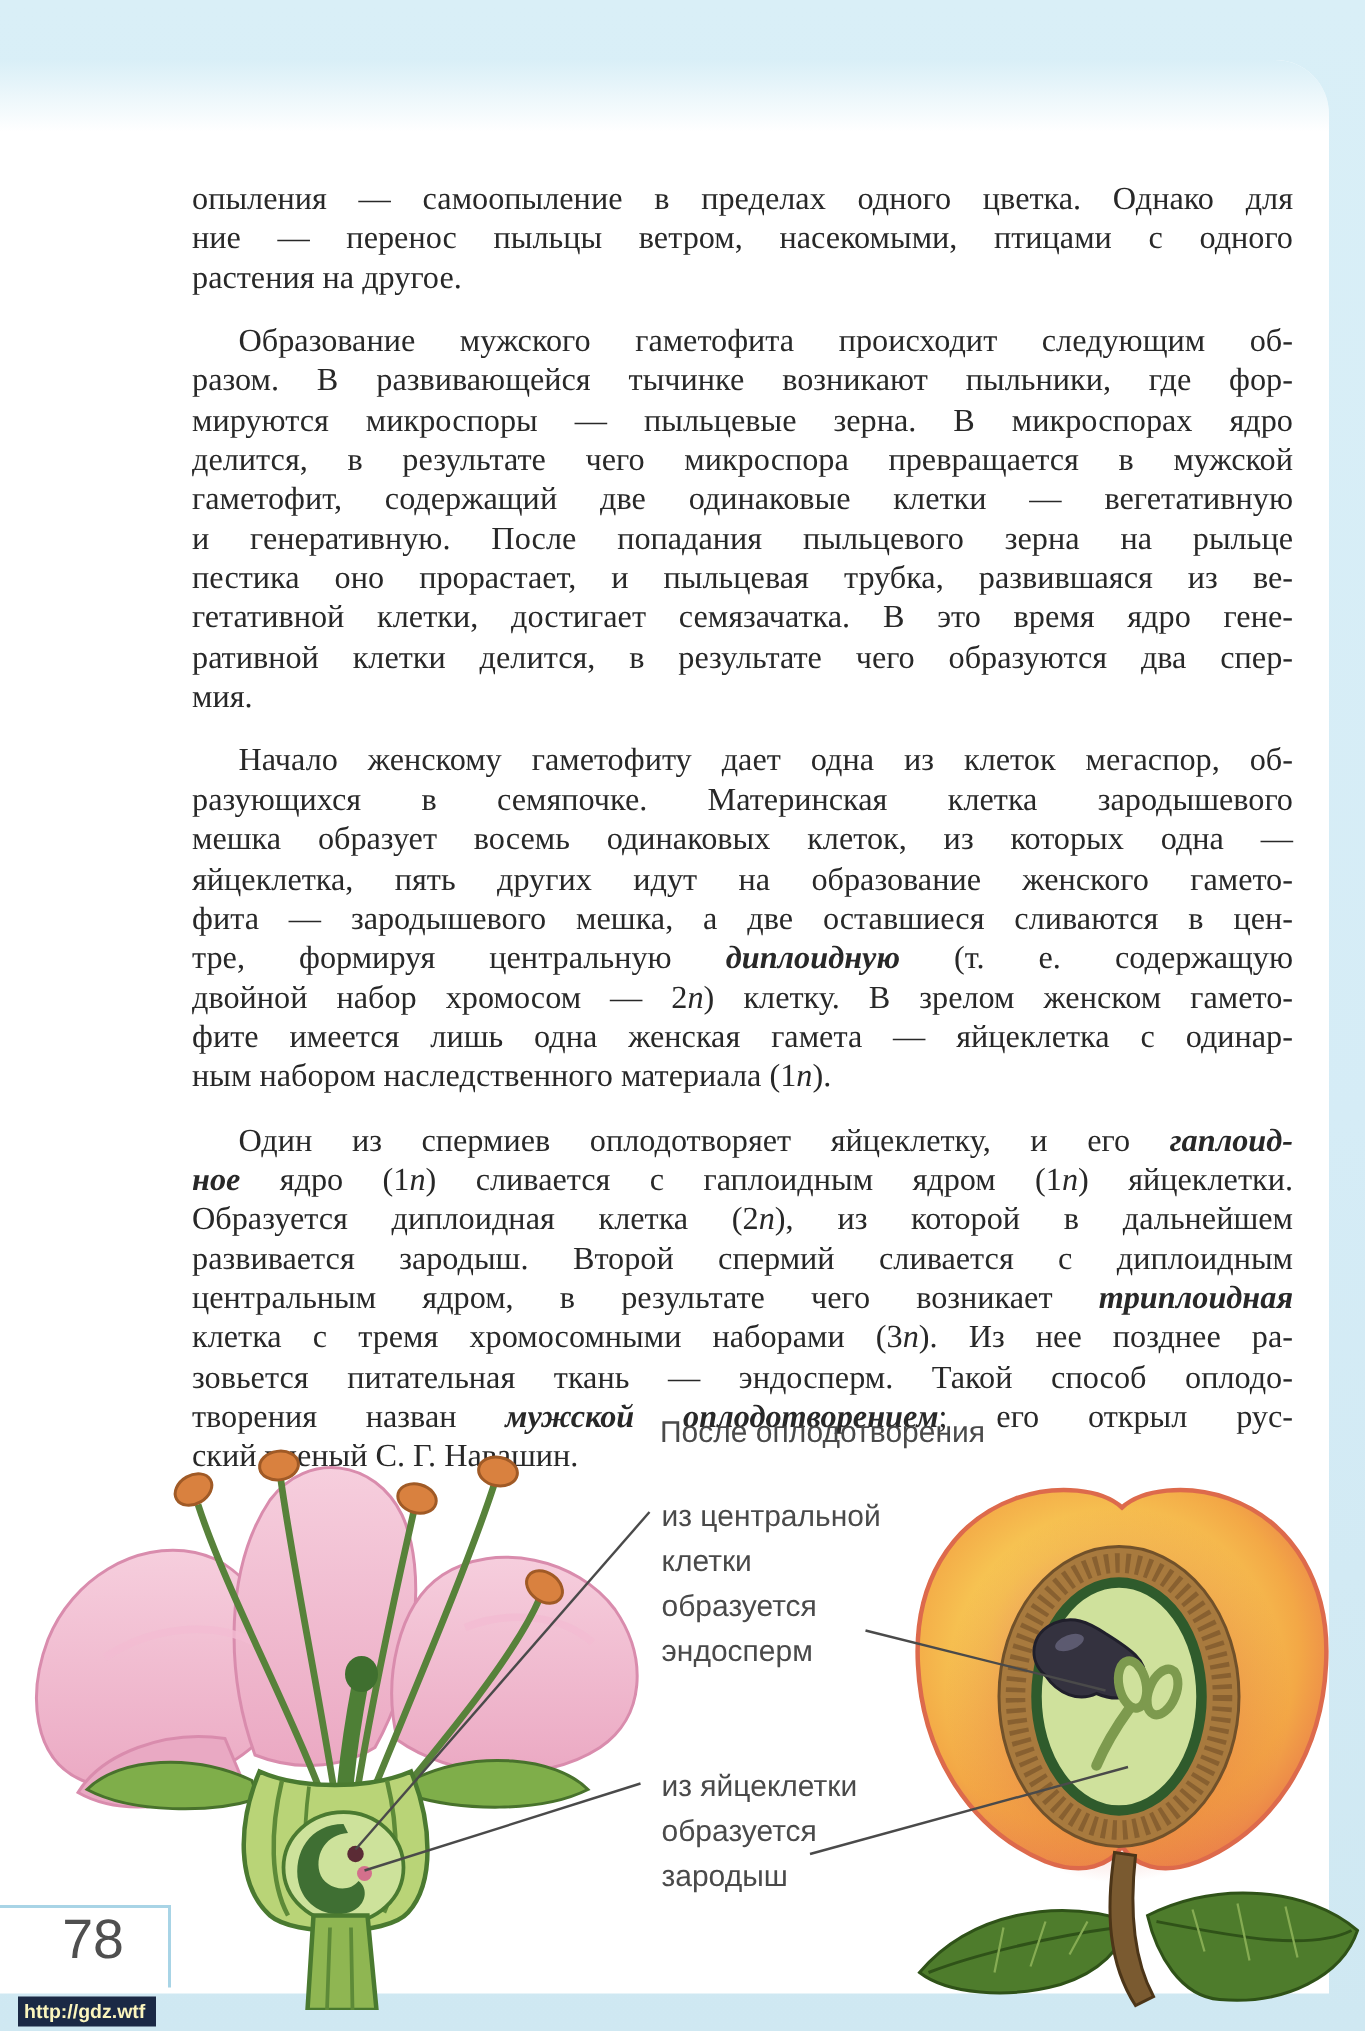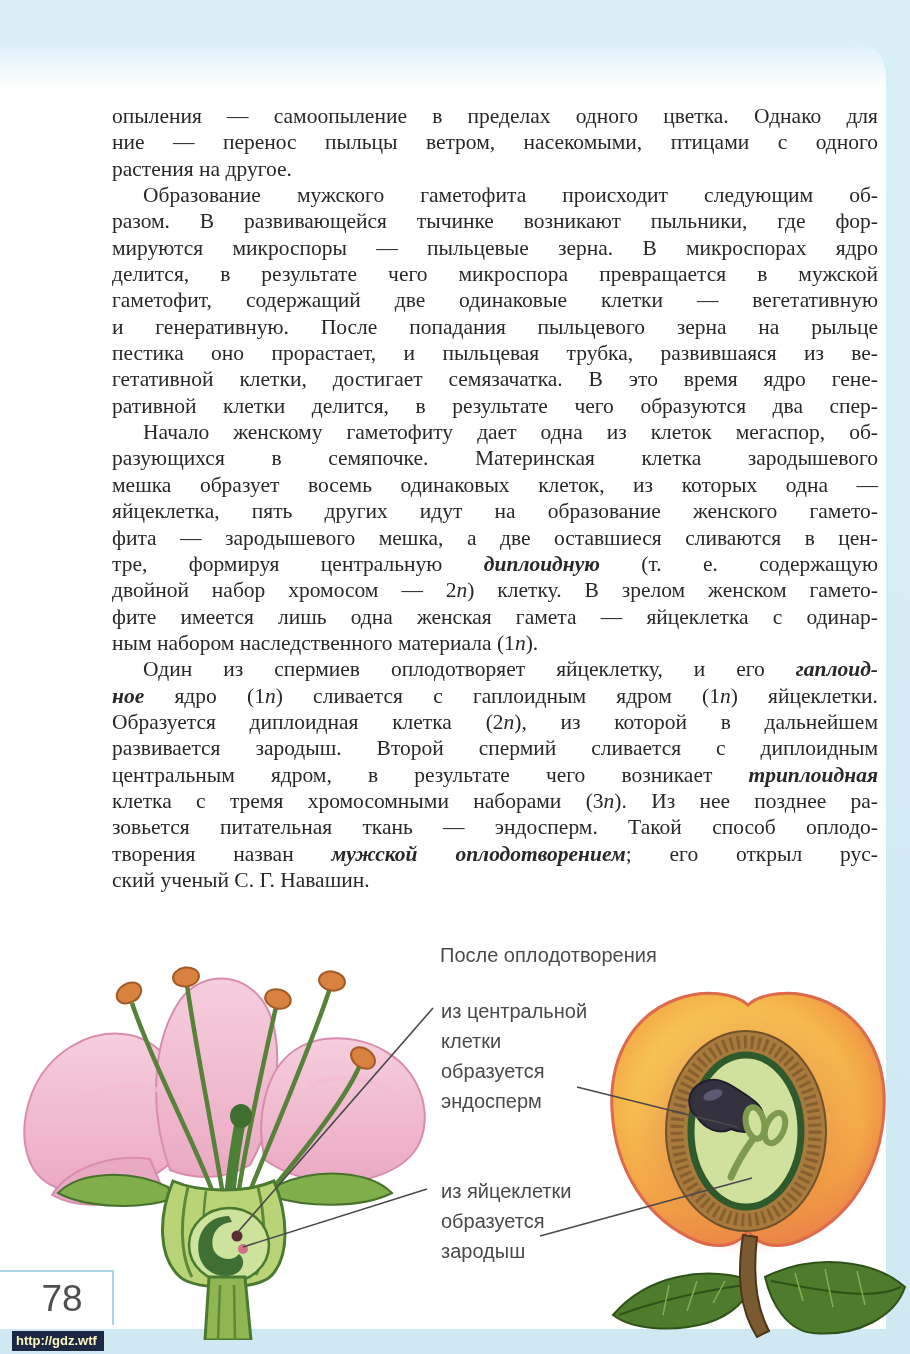--- a/index.html
+++ b/index.html
@@ -16,39 +16,39 @@
   .page{position:relative;width:910px;height:1354px;
     background:linear-gradient(180deg,var(--frame-blue-top) 0%,#d5ecf6 55%,var(--frame-blue-bottom) 100%);
     font-family:"Liberation Serif","DejaVu Serif",serif;}
   .content{position:absolute;left:0;top:40px;width:886px;height:1289px;background:#ffffff;
     border-top-right-radius:36px;}
   .topfade{position:absolute;left:0;top:0;right:0;height:48px;
     background:linear-gradient(180deg,var(--frame-blue-top) 0%,rgba(255,255,255,0) 100%);
     border-top-right-radius:36px;}
   .text-block{position:absolute;left:112px;top:103px;width:766px;color:var(--text-color);
     font-size:21.5px;}
-  .para{margin:0;}
+  .para{margin:16px;}
   .line{display:block;height:26.35px;line-height:26.35px;text-align:justify;text-align-last:justify;
     white-space:normal;}
   .line.last{text-align:left;text-align-last:left;}
   .para.indent .line:first-child{text-indent:31px;}
   .bi{font-weight:bold;font-style:italic;}
   .it{font-style:italic;}
   .fig-heading{position:absolute;left:440px;top:944px;font-family:"Liberation Sans","DejaVu Sans",sans-serif;
     font-size:20px;color:var(--label-gray);}
   .fig-label{position:absolute;left:441px;font-family:"Liberation Sans","DejaVu Sans",sans-serif;
     font-size:20px;line-height:30px;color:var(--label-gray);}
   #label-endosperm{top:996px;}
   #label-embryo{top:1176px;}
   .flower-svg{position:absolute;left:10px;top:955px;width:425px;height:385px;}
   .peach-svg{position:absolute;left:585px;top:985px;width:325px;height:365px;}
   .leader-svg{position:absolute;left:0;top:950px;width:910px;height:404px;pointer-events:none;}
   .pagenum{position:absolute;left:0;top:1270px;width:114px;height:55px;background:#ffffff;
     border-top:2px solid var(--border-blue);border-right:2px solid var(--border-blue);
-    display:flex;align-items:center;justify-content:center;padding-left:12px;box-sizing:border-box;
+    display:flex;justify-content:center;padding-left:12px;box-sizing:border-box;
     font-family:"Liberation Sans","DejaVu Sans",sans-serif;font-size:37px;color:#4f4f4f;}
   .watermark{position:absolute;left:12px;top:1331px;background:var(--watermark-bg);color:var(--watermark-text);
     font-family:"Liberation Sans","DejaVu Sans",sans-serif;font-size:13px;font-weight:bold;
     padding:2px 7px 3px 4px;}
 </style>
 </head>
 <body>
 
 <div class="page">
 
@@ -65,20 +65,21 @@
       <div class="para indent">
         <div class="line">Образование мужского гаметофита происходит следующим об-</div>
         <div class="line">разом. В развивающейся тычинке возникают пыльники, где фор-</div>
         <div class="line">мируются микроспоры — пыльцевые зерна. В микроспорах ядро</div>
         <div class="line">делится, в результате чего микроспора превращается в мужской</div>
         <div class="line">гаметофит, содержащий две одинаковые клетки — вегетативную</div>
         <div class="line">и генеративную. После попадания пыльцевого зерна на рыльце</div>
         <div class="line">пестика оно прорастает, и пыльцевая трубка, развившаяся из ве-</div>
         <div class="line">гетативной клетки, достигает семязачатка. В это время ядро гене-</div>
         <div class="line">ративной клетки делится, в результате чего образуются два спер-</div>
+        <div class="line last">мия.</div>
       </div>
       <div class="para indent">
         <div class="line">Начало женскому гаметофиту дает одна из клеток мегаспор, об-</div>
         <div class="line">разующихся в семяпочке. Материнская клетка зародышевого</div>
         <div class="line">мешка образует восемь одинаковых клеток, из которых одна —</div>
         <div class="line">яйцеклетка, пять других идут на образование женского гамето-</div>
         <div class="line">фита — зародышевого мешка, а две оставшиеся сливаются в цен-</div>
         <div class="line">тре, формируя центральную <span class="bi">диплоидную</span> (т. е. содержащую</div>
         <div class="line">двойной набор хромосом — 2<span class="it">n</span>) клетку. В зрелом женском гамето-</div>
         <div class="line">фите имеется лишь одна женская гамета — яйцеклетка с одинар-</div>

